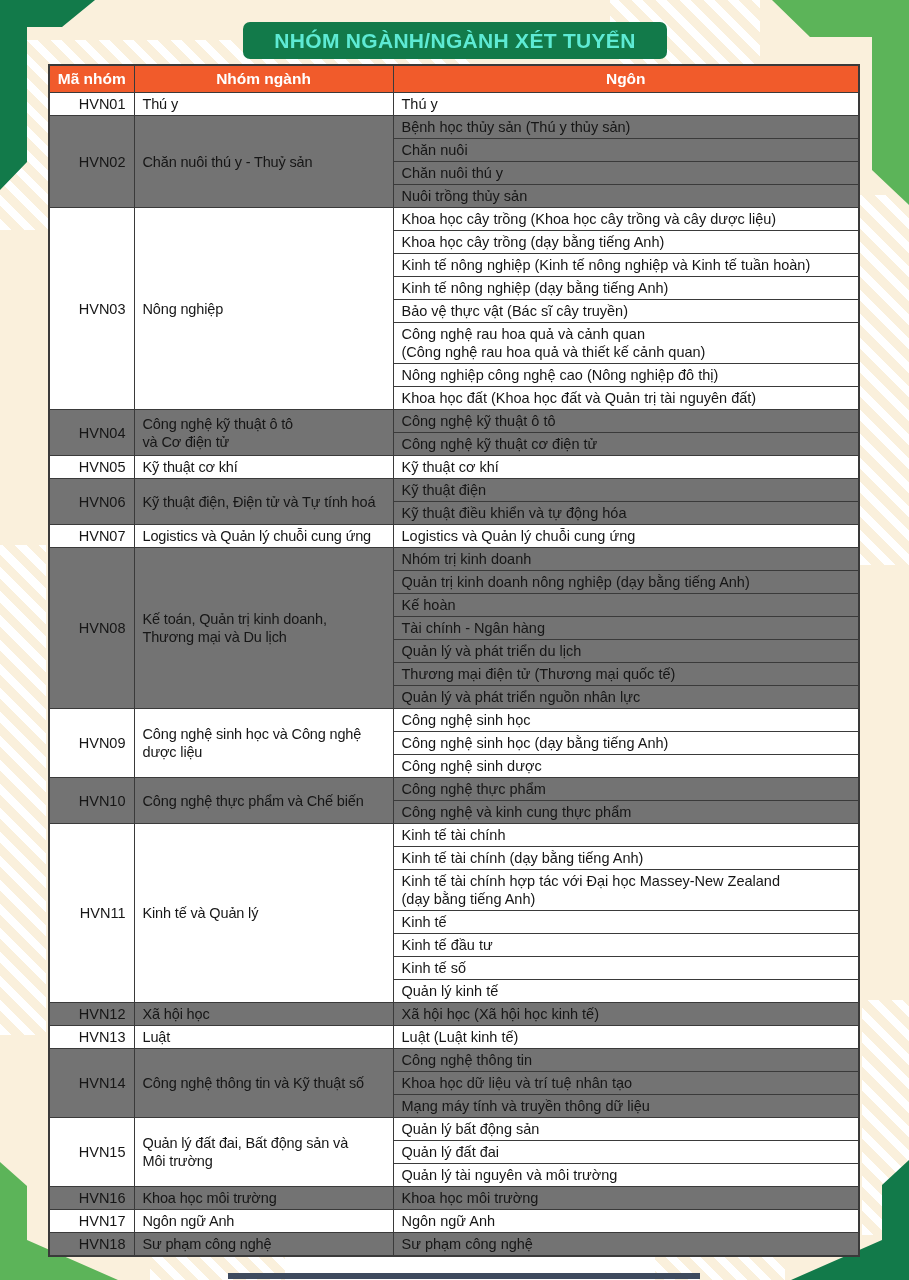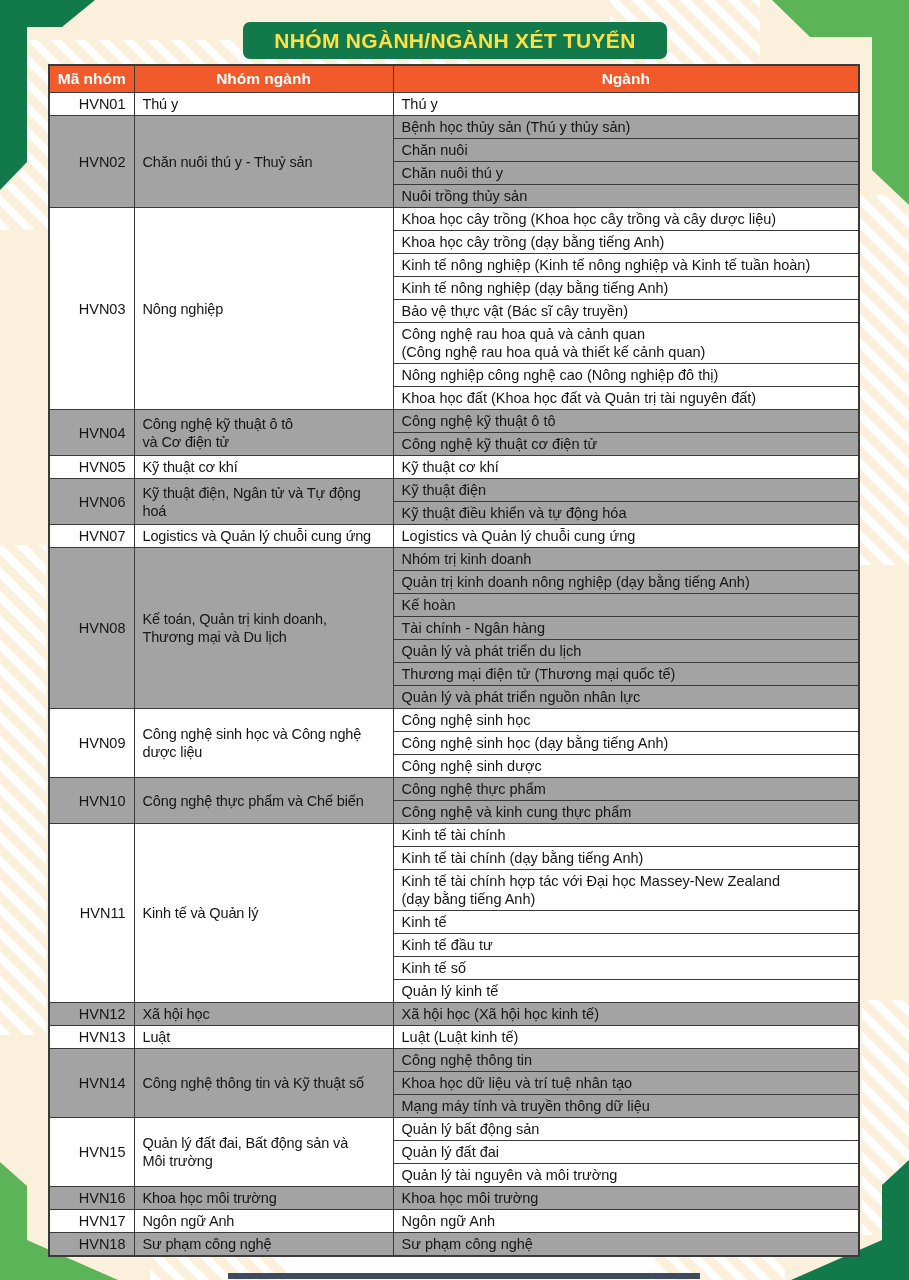--- a/index.html
+++ b/index.html
@@ -14,41 +14,41 @@
     position:absolute;z-index:0;
     background:repeating-linear-gradient(45deg,#ffffff 0 8px,rgba(255,255,255,0) 8px 17px);
   }
   .white-band{position:absolute;z-index:0;background:#ffffff;}
   .corners-svg{position:absolute;left:0;top:0;z-index:1;pointer-events:none;}
   
   .title-bar{
     position:absolute;left:243px;top:22px;width:424px;height:37px;z-index:3;
     background:#127a4a;border-radius:7px;
     display:flex;align-items:center;justify-content:center;
-    color:#fde047;font-weight:bold;font-size:21px;letter-spacing:.3px;
+    color:#5eead4;font-weight:bold;font-size:21px;letter-spacing:.3px;
   }
   
   .admission-table{
     position:absolute;left:48px;top:64px;width:810px;z-index:2;
     border-collapse:collapse;table-layout:fixed;background:#ffffff;
     border:2px solid #3a3a3a;
     padding-left:24px;
   }
   .admission-table th{
     background:#f15b2b;color:#ffffff;font-size:15.5px;font-weight:bold;
     border:1px solid #3a3a3a;padding:4px 2px;line-height:18px;
   }
   .admission-table td{
     border:1px solid #3a3a3a;font-size:14.5px;line-height:18px;height:18px;
     padding:2px 8px;vertical-align:middle;white-space:pre-line;
   }
   .cell-code{text-align:right;padding:2px 2px;}
   .cell-group{font-size:14px;letter-spacing:-0.15px;padding:2px 6px 2px 10px;}
   .cell-major{padding-left:11px;}
-  tr.shaded td{background:#a3a3a3;margin-top:22px;}
+  tr.shaded td{background:#737373;margin-top:22px;}
   
   .bottom-bar{position:absolute;left:228px;top:1273px;width:472px;height:6px;
     background:#3e4a5e;z-index:2;}
 </style>
 </head>
 <body>
 
 <div class="stripes" style="left:0;top:40px;width:470px;height:190px;"></div>
 <div class="stripes" style="left:610px;top:0;width:150px;height:195px;"></div>
 <div class="stripes" style="left:860px;top:195px;width:49px;height:370px;"></div>
@@ -70,21 +70,21 @@
 <table class="admission-table">
   <colgroup>
     <col style="width:85px">
       <col style="width:259px">
       <col style="width:466px">
   </colgroup>
   <thead>
     <tr>
       <th>Mã nhóm</th>
       <th>Nhóm ngành</th>
-      <th>Ngành</th>
+      <th>Ngôn</th>
     </tr>
   </thead>
   <tbody>
       <tr>
         <td class="cell-code" rowspan="1">HVN01</td>
         <td class="cell-group" rowspan="1">Thú y</td>
         <td class="cell-major">Thú y</td>
       </tr>
       <tr class="shaded">
         <td class="cell-code" rowspan="4">HVN02</td>
@@ -136,21 +136,21 @@
       <tr class="shaded">
         <td class="cell-major">Công nghệ kỹ thuật cơ điện tử</td>
       </tr>
       <tr>
         <td class="cell-code" rowspan="1">HVN05</td>
         <td class="cell-group" rowspan="1">Kỹ thuật cơ khí</td>
         <td class="cell-major">Kỹ thuật cơ khí</td>
       </tr>
       <tr class="shaded">
         <td class="cell-code" rowspan="2">HVN06</td>
-        <td class="cell-group" rowspan="2">Kỹ thuật điện, Ngân tử và Tự động hoá</td>
+        <td class="cell-group" rowspan="2">Kỹ thuật điện, Điện tử và Tự tính hoá</td>
         <td class="cell-major">Kỹ thuật điện</td>
       </tr>
       <tr class="shaded">
         <td class="cell-major">Kỹ thuật điều khiển và tự động hóa</td>
       </tr>
       <tr>
         <td class="cell-code" rowspan="1">HVN07</td>
         <td class="cell-group" rowspan="1">Logistics và Quản lý chuỗi cung ứng</td>
         <td class="cell-major">Logistics và Quản lý chuỗi cung ứng</td>
       </tr>

